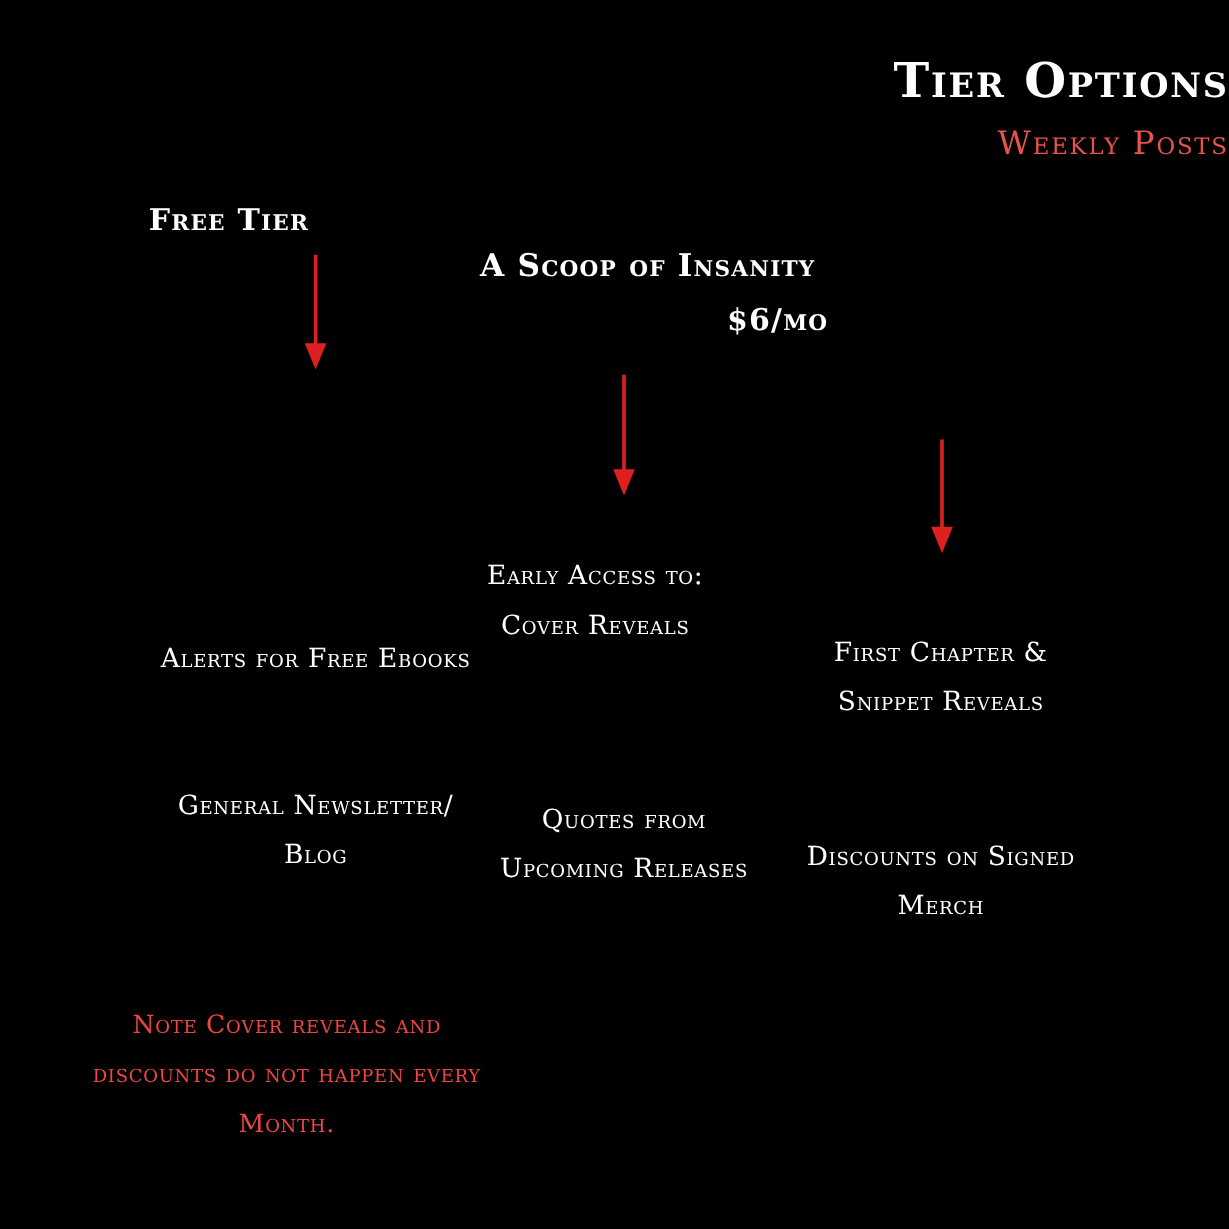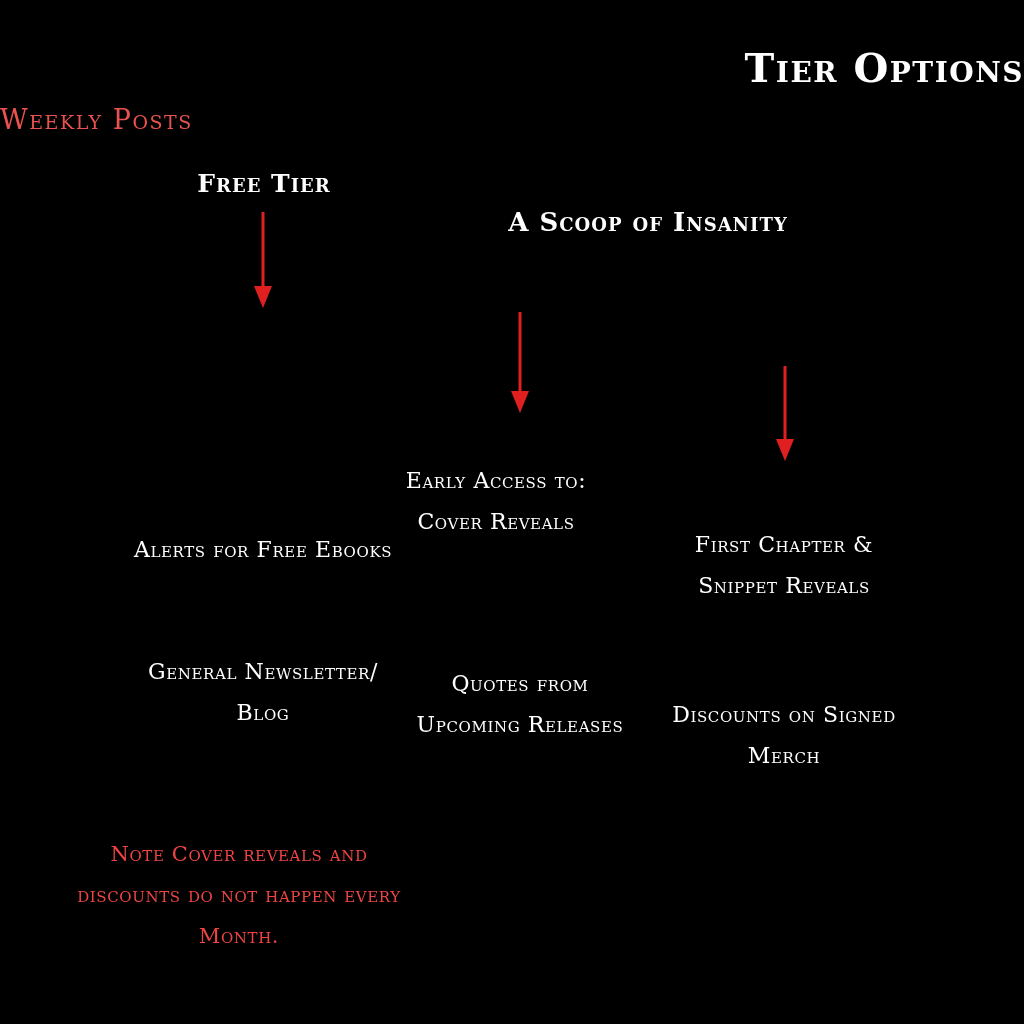--- a/index.html
+++ b/index.html
@@ -35,32 +35,32 @@
     letter-spacing: 1.5px;
     font-variant: small-caps;
     color: #ffffff;
     font-family: "DejaVu Serif", serif;
   }
   .subtitle {
     position: absolute;
     top: 104px;
     left: 0;
     width: 1024px;
-    text-align: left;
+    text-align: right;
     font-size: 27px;
     letter-spacing: 1.5px;
     font-variant: small-caps;
     color: #e8534f;
     font-family: "DejaVu Serif", serif;
   }
 
   
   .col-heading {
     position: absolute;
-    text-align: center;
+    text-align: left;
     font-size: 25px;
     font-variant: small-caps;
     letter-spacing: 1px;
     color: #ffffff;
     font-weight: 600;
     line-height: 1.45;
   }
   #heading-free      { top: 166px; left: 124px;  width: 280px; }
   #heading-scoop     { top: 204px; left: 400px;  width: 496px; font-size: 26px; }
 
@@ -124,20 +124,21 @@
 <body>
 
 <div class="canvas">
 
   <div class="title">Tier Options</div>
   <div class="subtitle">Weekly Posts</div>
 
   <div class="col-heading" id="heading-free">Free Tier</div>
 
   <div class="col-heading" id="heading-scoop">A Scoop of Insanity</div>
+  <div class="price">$6/mo</div>
 
   <svg class="arrow" style="top:212px; left:238px;" width="50" height="100" viewBox="0 0 50 100">
     <line x1="25" y1="0" x2="25" y2="82" stroke="#e02020" stroke-width="3"></line>
     <polygon points="25,96 16,74 34,74" fill="#e02020"></polygon>
   </svg>
 
   <svg class="arrow" style="top:312px; left:495px;" width="50" height="105" viewBox="0 0 50 105">
     <line x1="25" y1="0" x2="25" y2="86" stroke="#e02020" stroke-width="3"></line>
     <polygon points="25,101 16,79 34,79" fill="#e02020"></polygon>
   </svg>

